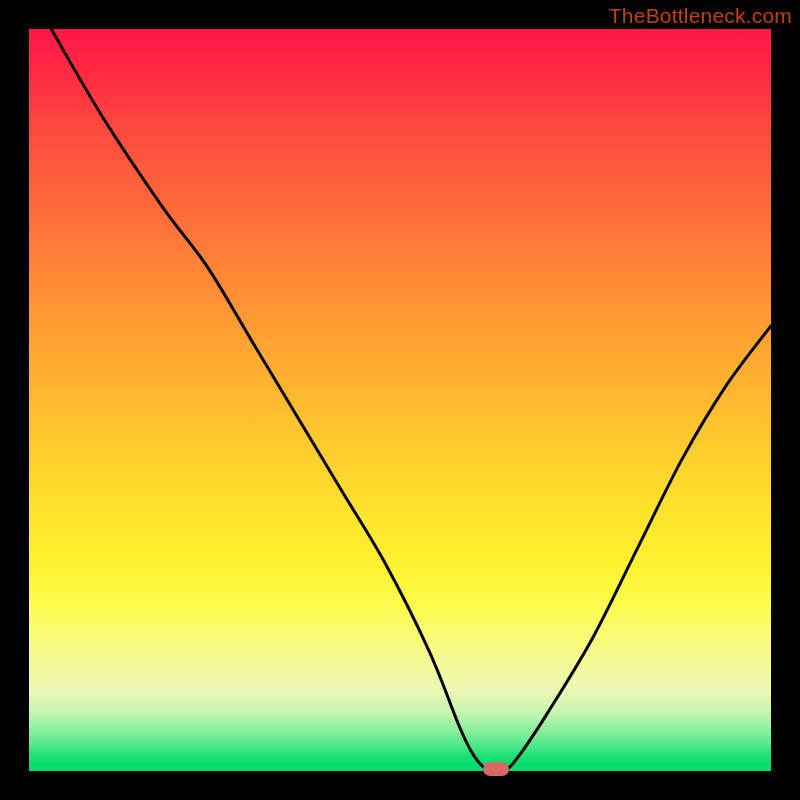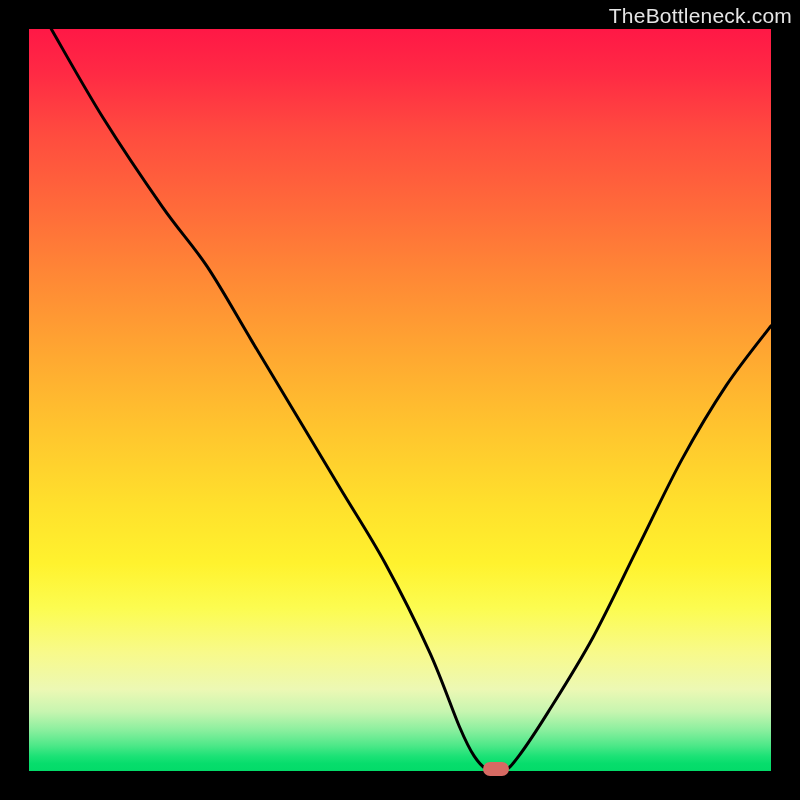--- a/index.html
+++ b/index.html
@@ -45,21 +45,21 @@
       #4fe889 96.5%,
       #1ce276 98%,
       #07dd6c 99%,
       #03db69 100%
     );
   }
   .watermark {
     position: absolute;
     top: 4px;
     right: 8px;
-    color: #e5e5e5;
+    color: #c2410c;
     font-size: 21px;
     font-weight: 500;
     letter-spacing: 0.2px;
     user-select: none;
   }
   svg.curve {
     position: absolute;
     left: 0;
     top: 0;
     width: 742px;

